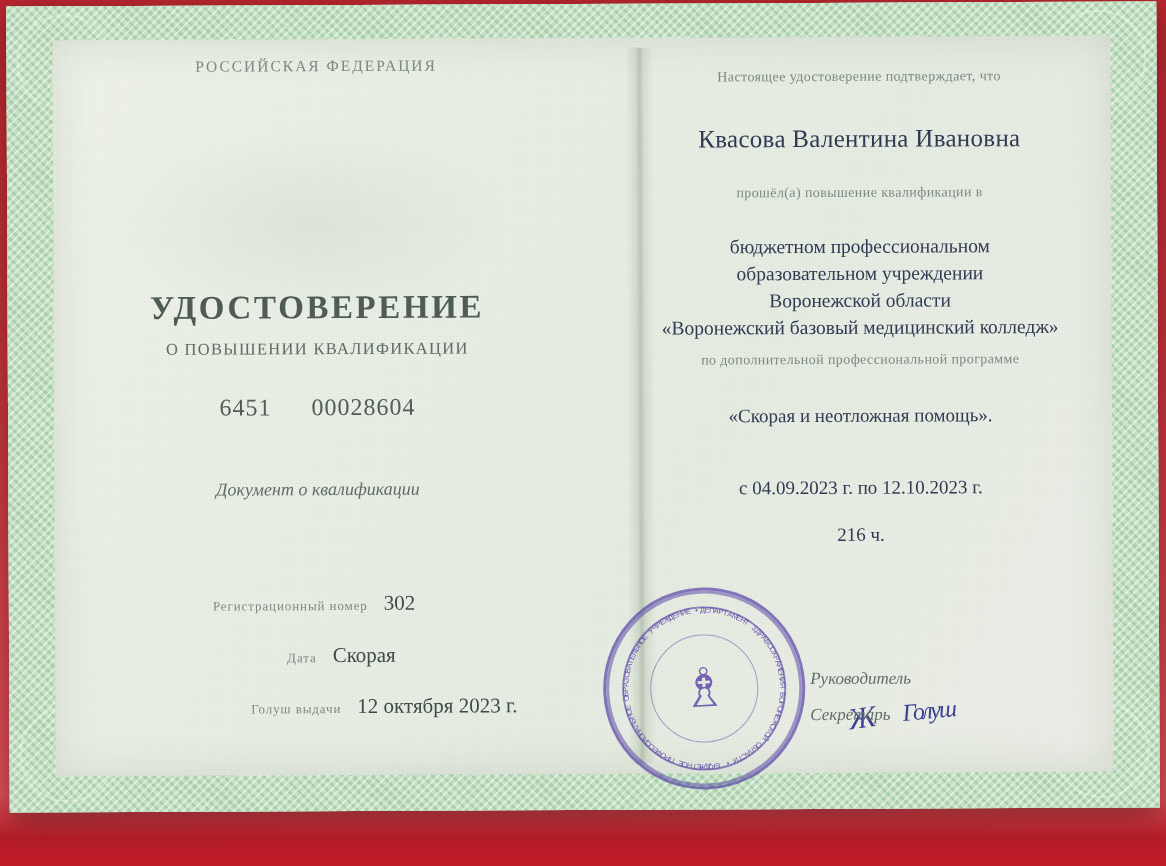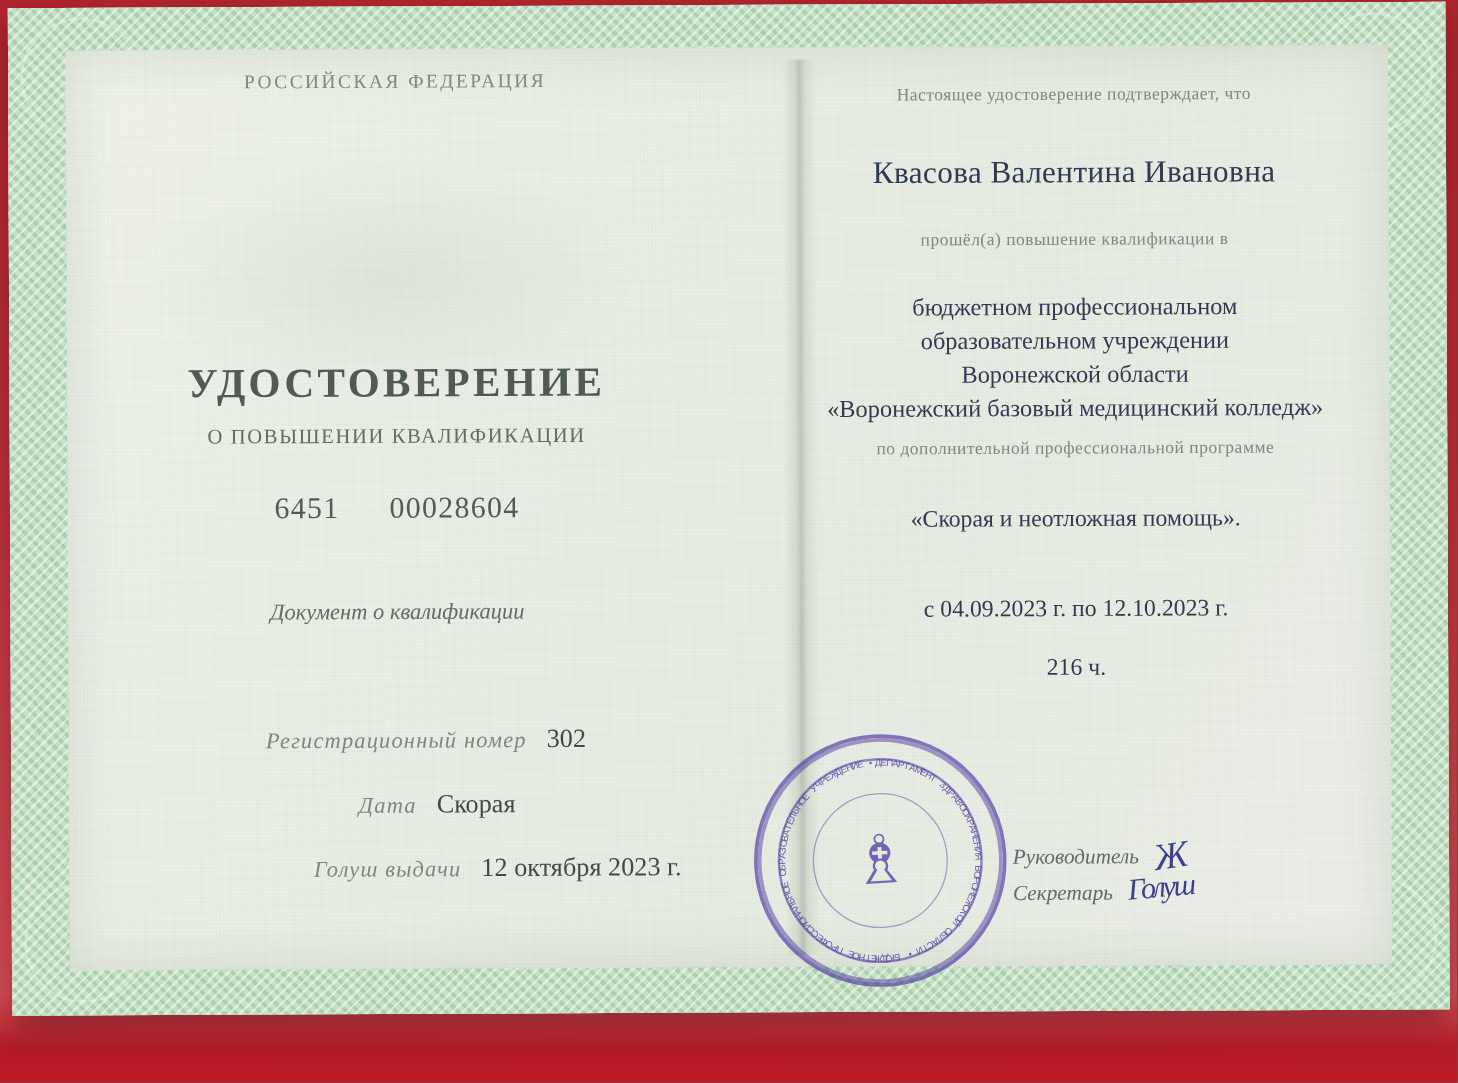--- a/index.html
+++ b/index.html
@@ -157,30 +157,30 @@
     color: #5f6d64;
   }
 
   .field-row {
     position: absolute;
     display: flex;
     align-items: baseline;
     gap: 16px;
   }
   .field-label {
-    font-size: 18px;
+    font-size: 13px;
     letter-spacing: 0.9px;
     color: #7a8a80;
     white-space: nowrap;
-    font-style: italic;
   }
   .field-value {
     font-size: 21px;
     color: #3f4c46;
     white-space: nowrap;
+    margin-top: 12px;
   }
 
   .row-reg  { top: 540px; left: 158px; }
   .row-city { top: 592px; left: 232px; }
   .row-date { top: 643px; left: 196px; }
 
   
   .r-line {
     position: absolute;
     left: 0; right: 0;
@@ -228,21 +228,21 @@
     position: absolute;
     display: flex;
     align-items: center;
     gap: 12px;
   }
   .sig-label {
     font-size: 17px;
     color: #5f6d64;
     font-style: italic;
   }
-  .sig-head { top: 632px; left: 200px; }
+  .sig-head { top: 632px; left: 200px; flex-direction: column; }
   .sig-sec  { top: 661px; left: 200px; align-items: flex-end; }
   .sig-mark {
     font-family: "Liberation Serif", serif;
     font-size: 30px;
     color: #3a3f8f;
     transform: rotate(-8deg);
     font-style: italic;
     letter-spacing: -2px;
   }
   .sig-mark.small { font-size: 24px; transform: rotate(-5deg); }

